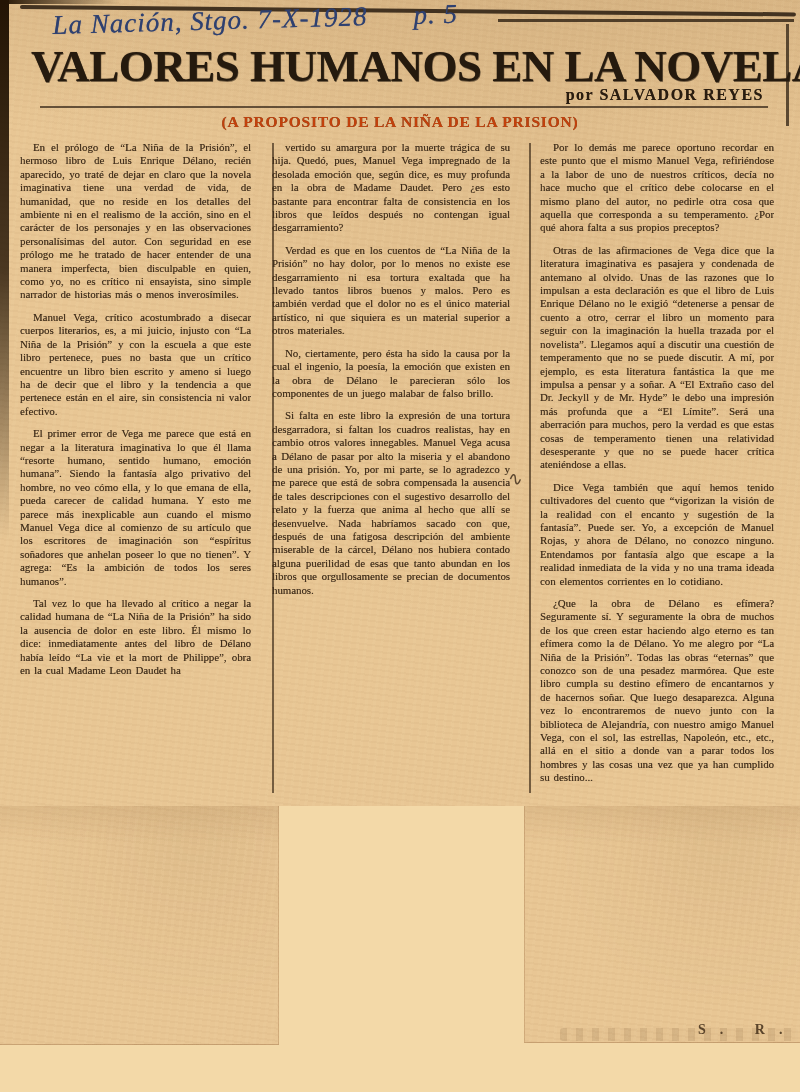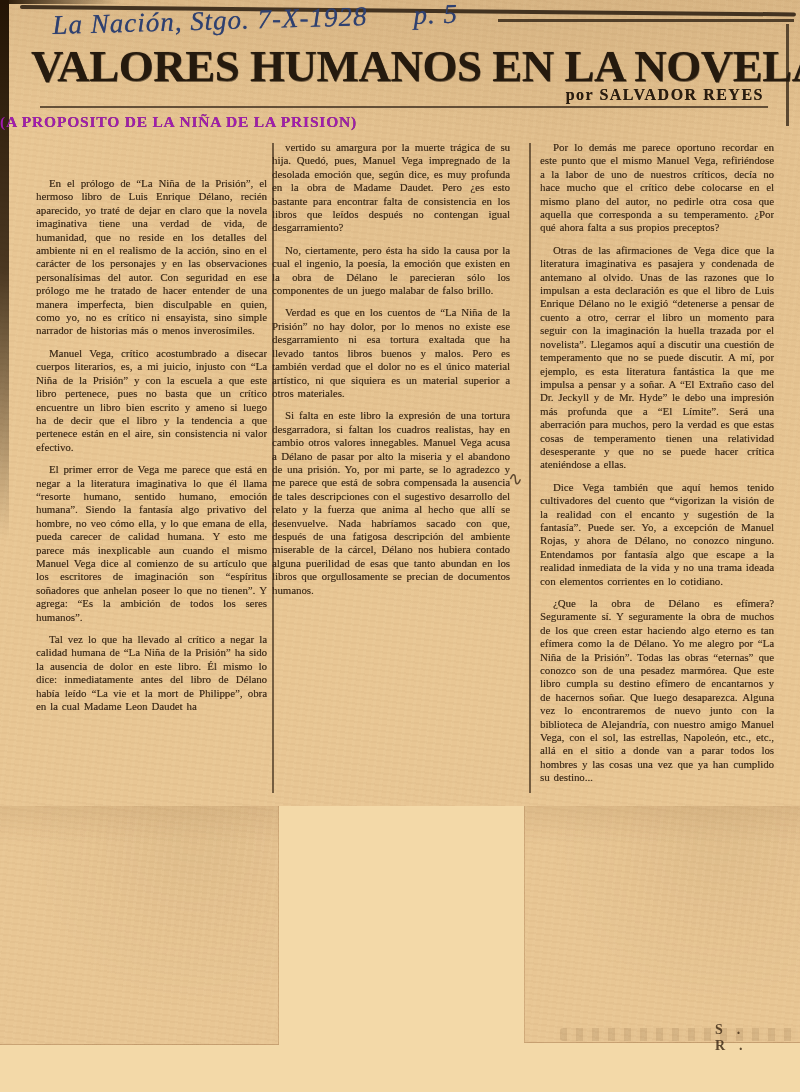--- a/index.html
+++ b/index.html
@@ -54,47 +54,46 @@
     font-size:45px;font-weight:bold;letter-spacing:-.5px;white-space:nowrap;
     color:#251a0e;text-shadow:.5px .5px 0 rgba(37,26,14,.55), 0 0 1px rgba(37,26,14,.4);
   }
   #byline{
     position:absolute;right:36px;top:86px;
     font-size:16px;font-weight:bold;letter-spacing:1.5px;color:#2a1d10;
     text-shadow:0 0 .6px rgba(42,29,16,.7);
     padding-left:12px;
   }
   #subtitle{
-    position:absolute;left:0;top:113px;width:800px;text-align:left;
-    font-size:15.5px;font-weight:bold;letter-spacing:.8px;color:#a21caf;
+    position:absolute;left:0;top:113px;width:800px;text-align:center;
+    font-size:15.5px;font-weight:bold;letter-spacing:.8px;color:#c2410c;
     text-shadow:0 0 .6px rgba(42,29,16,.7);
   }
   
   .col{
     position:absolute;top:141px;overflow:hidden;
     text-align:justify;
     font-size:10.8px;line-height:13.4px;word-spacing:1.2px;
     color:#3d2b19;
     text-shadow:.3px .3px .5px rgba(64,45,26,.55);
     filter:blur(.22px);
   }
-  #col-1{left:36px;width:231px;height:900px;margin-top:36px;}
+  #col-1{left:20px;width:231px;height:900px;}
   #col-2{left:272px;width:238px;height:646px;}
   #col-3{left:540px;width:234px;height:906px;}
   .para{margin:0 0 9px 0;text-indent:13px;}
   
   #margin-squiggle{
     position:absolute;left:508px;top:468px;
     font-size:18px;color:#3a2817;transform:rotate(10deg);opacity:.8;
   }
   #signature{
     position:absolute;left:698px;top:1022px;
     font-size:14px;font-weight:bold;letter-spacing:14px;color:rgba(55,36,18,.8);
     filter:blur(.3px);
-    margin-left:17px;
   }
   #clip-edge-mottle{
     position:absolute;left:560px;top:1028px;width:238px;height:13px;
     background:repeating-linear-gradient(90deg, rgba(95,62,28,.30) 0 7px, rgba(95,62,28,.05) 7px 16px);
     opacity:.45;border-radius:3px;
   }
 </style>
 </head>
 <body>
 
@@ -121,22 +120,22 @@
 <div id="subtitle">(A PROPOSITO DE LA NIÑA DE LA PRISION)</div>
 
 <div class="col" id="col-1">
     <p class="para">En el prólogo de “La Niña de la Prisión”, el hermoso libro de Luis Enrique Délano, recién aparecido, yo traté de dejar en claro que la novela imaginativa tiene una verdad de vida, de humanidad, que no reside en los detalles del ambiente ni en el realismo de la acción, sino en el carácter de los personajes y en las observaciones personalísimas del autor. Con seguridad en ese prólogo me he tratado de hacer entender de una manera imperfecta, bien disculpable en quien, como yo, no es crítico ni ensayista, sino simple narrador de historias más o menos inverosímiles.</p>
     <p class="para">Manuel Vega, crítico acostumbrado a disecar cuerpos literarios, es, a mi juicio, injusto con “La Niña de la Prisión” y con la escuela a que este libro pertenece, pues no basta que un crítico encuentre un libro bien escrito y ameno si luego ha de decir que el libro y la tendencia a que pertenece están en el aire, sin consistencia ni valor efectivo.</p>
     <p class="para">El primer error de Vega me parece que está en negar a la literatura imaginativa lo que él llama “resorte humano, sentido humano, emoción humana”. Siendo la fantasía algo privativo del hombre, no veo cómo ella, y lo que emana de ella, pueda carecer de calidad humana. Y esto me parece más inexplicable aun cuando el mismo Manuel Vega dice al comienzo de su artículo que los escritores de imaginación son “espíritus soñadores que anhelan poseer lo que no tienen”. Y agrega: “Es la ambición de todos los seres humanos”.</p>
     <p class="para">Tal vez lo que ha llevado al crítico a negar la calidad humana de “La Niña de la Prisión” ha sido la ausencia de dolor en este libro. Él mismo lo dice: inmediatamente antes del libro de Délano había leído “La vie et la mort de Philippe”, obra en la cual Madame Leon Daudet ha</p>
   </div>
 <div class="col" id="col-2">
     <p class="para">vertido su amargura por la muerte trágica de su hija. Quedó, pues, Manuel Vega impregnado de la desolada emoción que, según dice, es muy profunda en la obra de Madame Daudet. Pero ¿es esto bastante para encontrar falta de consistencia en los libros que leídos después no contengan igual desgarramiento?</p>
+    <p class="para">Verdad es que en los cuentos de “La Niña de la Prisión” no hay dolor, por lo menos no existe ese desgarramiento ni esa tortura exaltada que ha llevado tantos libros buenos y malos. Pero es también verdad que el dolor no es el único material artístico, ni que siquiera es un material superior a otros materiales.</p>
     <p class="para">No, ciertamente, pero ésta ha sido la causa por la cual el ingenio, la poesía, la emoción que existen en la obra de Délano le parecieran sólo los componentes de un juego malabar de falso brillo.</p>
-    <p class="para">Verdad es que en los cuentos de “La Niña de la Prisión” no hay dolor, por lo menos no existe ese desgarramiento ni esa tortura exaltada que ha llevado tantos libros buenos y malos. Pero es también verdad que el dolor no es el único material artístico, ni que siquiera es un material superior a otros materiales.</p>
     <p class="para">Si falta en este libro la expresión de una tortura desgarradora, si faltan los cuadros realistas, hay en cambio otros valores innegables. Manuel Vega acusa a Délano de pasar por alto la miseria y el abandono de una prisión. Yo, por mi parte, se lo agradezco y me parece que está de sobra compensada la ausencia de tales descripciones con el sugestivo desarrollo del relato y la fuerza que anima al hecho que allí se desenvuelve. Nada habríamos sacado con que, después de una fatigosa descripción del ambiente miserable de la cárcel, Délano nos hubiera contado alguna puerilidad de esas que tanto abundan en los libros que orgullosamente se precian de documentos humanos.</p>
   </div>
 <div class="col" id="col-3">
     <p class="para">Por lo demás me parece oportuno recordar en este punto que el mismo Manuel Vega, refiriéndose a la labor de uno de nuestros críticos, decía no hace mucho que el crítico debe colocarse en el mismo plano del autor, no pedirle otra cosa que aquella que corresponda a su temperamento. ¿Por qué ahora falta a sus propios preceptos?</p>
     <p class="para">Otras de las afirmaciones de Vega dice que la literatura imaginativa es pasajera y condenada de antemano al olvido. Unas de las razones que lo impulsan a esta declaración es que el libro de Luis Enrique Délano no le exigió “detenerse a pensar de cuento a otro, cerrar el libro un momento para seguir con la imaginación la huella trazada por el novelista”. Llegamos aquí a discutir una cuestión de temperamento que no se puede discutir. A mí, por ejemplo, es esta literatura fantástica la que me impulsa a pensar y a soñar. A “El Extraño caso del Dr. Jeckyll y de Mr. Hyde” le debo una impresión más profunda que a “El Límite”. Será una aberración para muchos, pero la verdad es que estas cosas de temperamento tienen una relatividad desesperante y que no se puede hacer crítica ateniéndose a ellas.</p>
     <p class="para">Dice Vega también que aquí hemos tenido cultivadores del cuento que “vigorizan la visión de la realidad con el encanto y sugestión de la fantasía”. Puede ser. Yo, a excepción de Manuel Rojas, y ahora de Délano, no conozco ninguno. Entendamos por fantasía algo que escape a la realidad inmediata de la vida y no una trama ideada con elementos corrientes en lo cotidiano.</p>
     <p class="para">¿Que la obra de Délano es efímera? Seguramente sí. Y seguramente la obra de muchos de los que creen estar haciendo algo eterno es tan efímera como la de Délano. Yo me alegro por “La Niña de la Prisión”. Todas las obras “eternas” que conozco son de una pesadez marmórea. Que este libro cumpla su destino efímero de encantarnos y de hacernos soñar. Que luego desaparezca. Alguna vez lo encontraremos de nuevo junto con la biblioteca de Alejandría, con nuestro amigo Manuel Vega, con el sol, las estrellas, Napoleón, etc., etc., allá en el sitio a donde van a parar todos los hombres y las cosas una vez que ya han cumplido su destino...</p>
   </div>
 
 <div id="margin-squiggle">∿</div>

